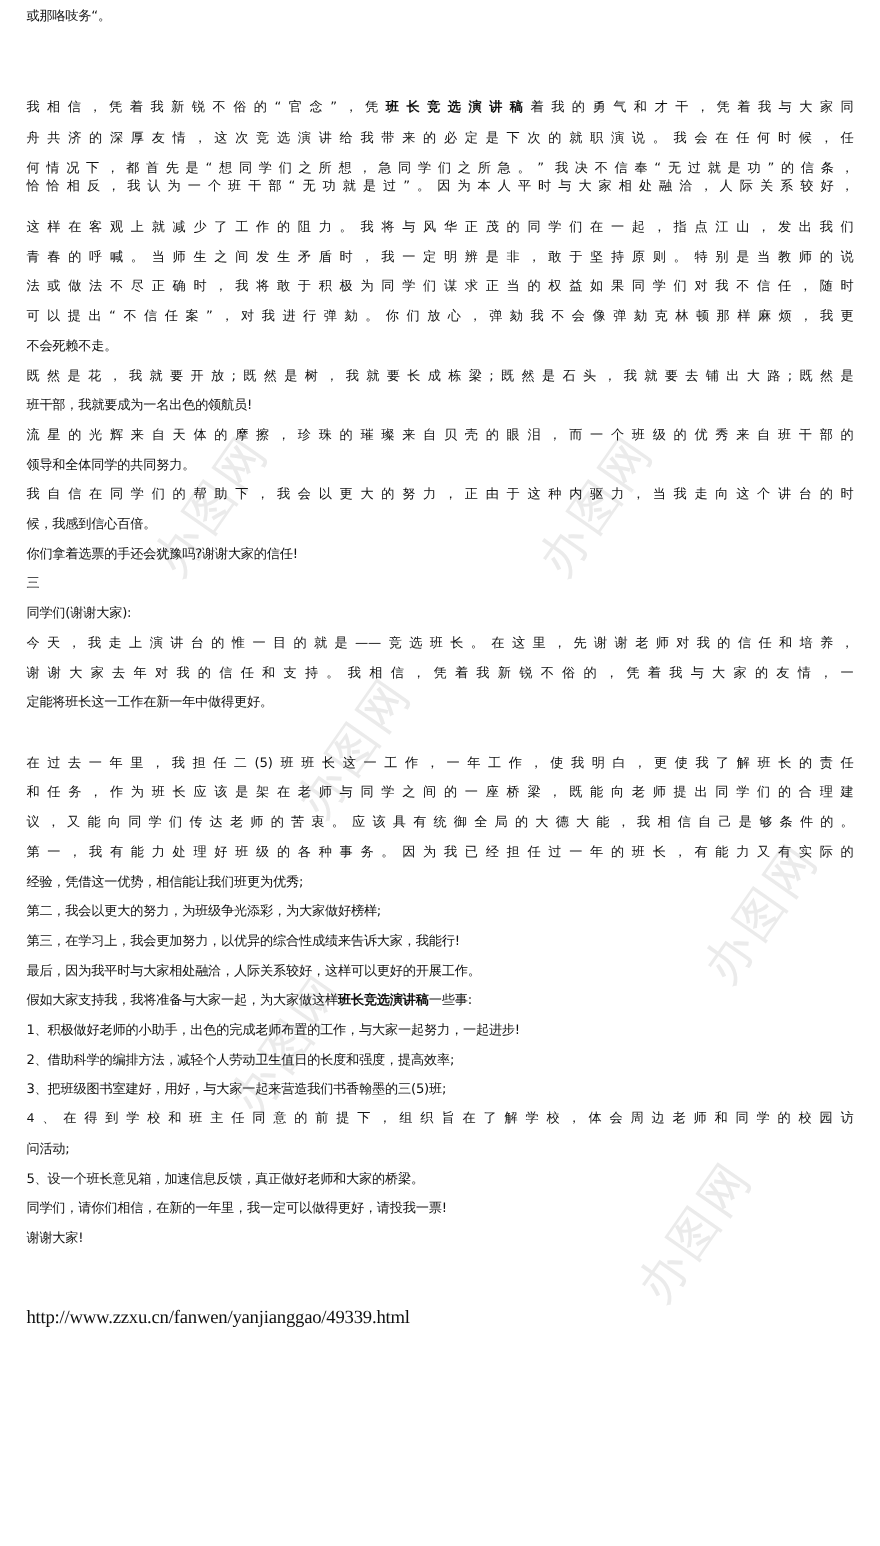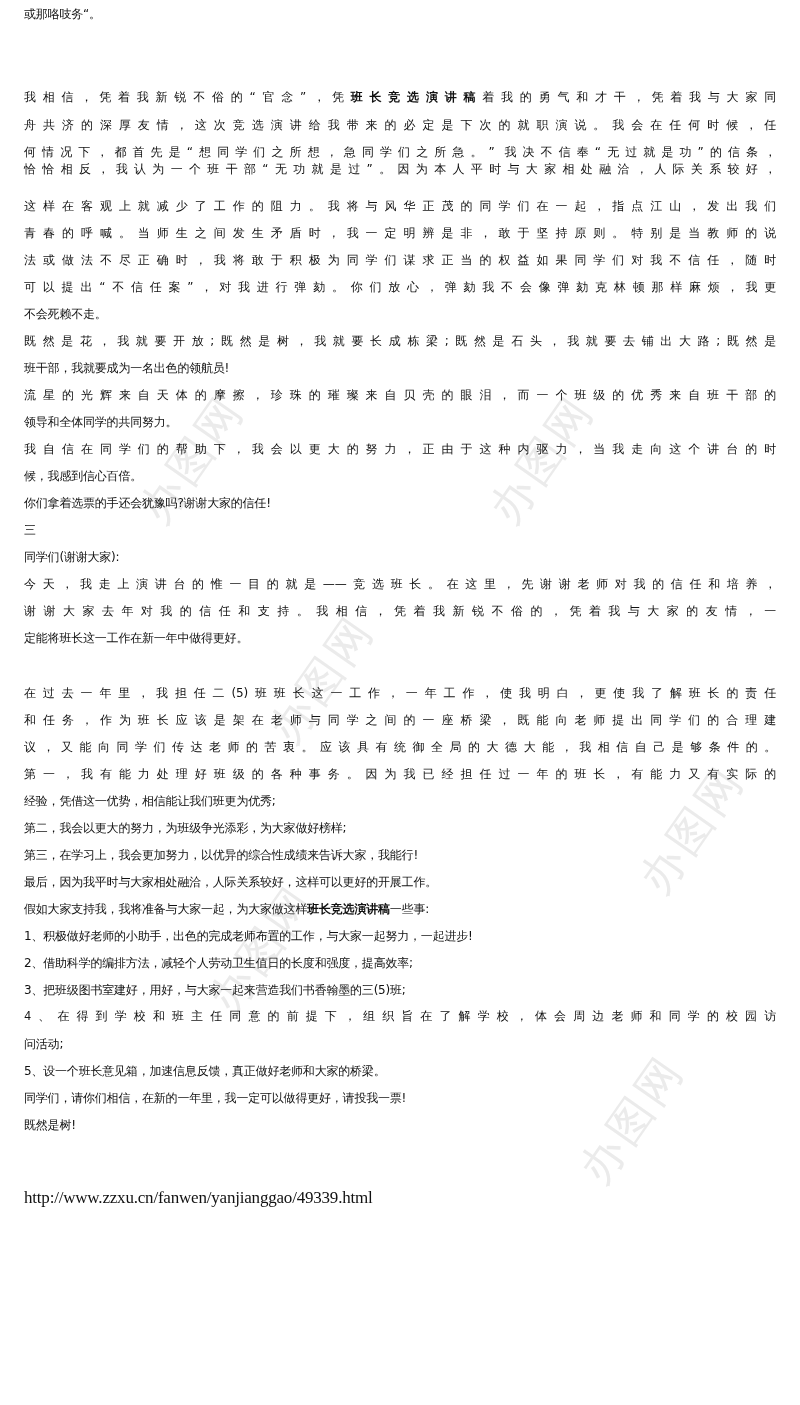--- a/index.html
+++ b/index.html
@@ -58,17 +58,17 @@
       <div class="line" style="top: 842px;">第三，在学习上，我会更加努力，以优异的综合性成绩来告诉大家，我能行!</div>
       <div class="line" style="top: 869px;">最后，因为我平时与大家相处融洽，人际关系较好，这样可以更好的开展工作。</div>
       <div class="line" style="top: 896px;"><span>假如大家支持我，我将准备与大家一起，为大家做这样</span><span class="b">班长竞选演讲稿</span><span>一些事:</span></div>
       <div class="line" style="top: 923px;">1、积极做好老师的小助手，出色的完成老师布置的工作，与大家一起努力，一起进步!</div>
       <div class="line" style="top: 950px;">2、借助科学的编排方法，减轻个人劳动卫生值日的长度和强度，提高效率;</div>
       <div class="line" style="top: 977px;">3、把班级图书室建好，用好，与大家一起来营造我们书香翰墨的三(5)班;</div>
       <div class="line justify" style="top: 1004px; font-family: Liberation Mono, monospace;">4、在得到学校和班主任同意的前提下，组织旨在了解学校，体会周边老师和同学的校园访</div>
       <div class="line" style="top: 1031px;">问活动;</div>
       <div class="line" style="top: 1058px;">5、设一个班长意见箱，加速信息反馈，真正做好老师和大家的桥梁。</div>
       <div class="line" style="top: 1085px;">同学们，请你们相信，在新的一年里，我一定可以做得更好，请投我一票!</div>
-      <div class="line" style="top: 1112px;">既然是树!</div>
+      <div class="line" style="top: 1112px;">谢谢大家!</div>
     </div>
 
   <div class="line url" style="top:1185px;">http://www.zzxu.cn/fanwen/yanjianggao/49339.html</div>
 </div>
 
 </body></html>

